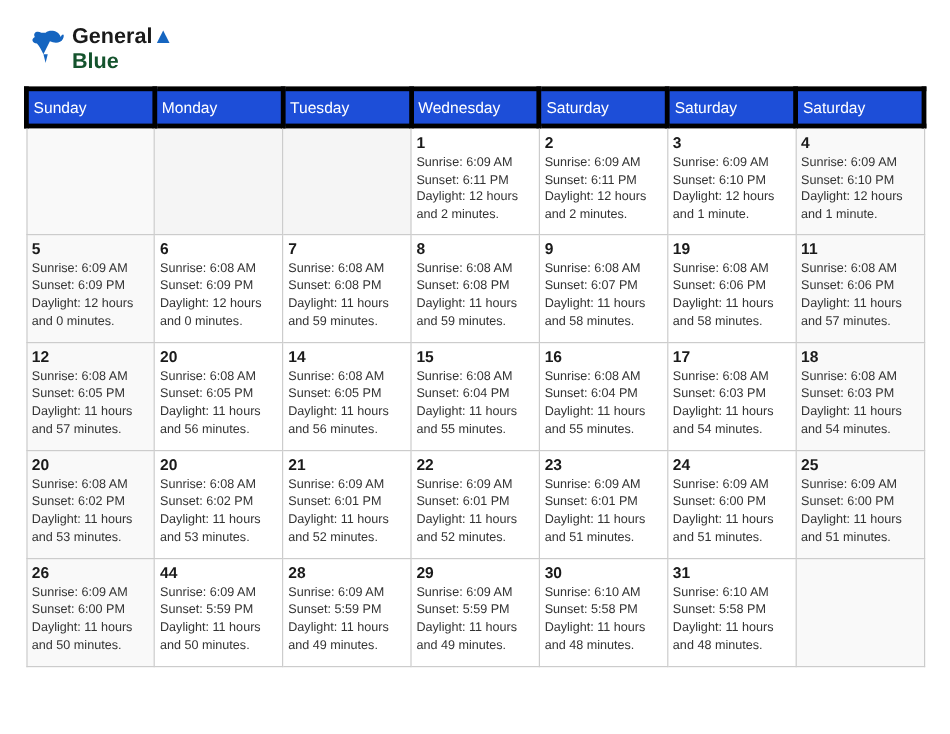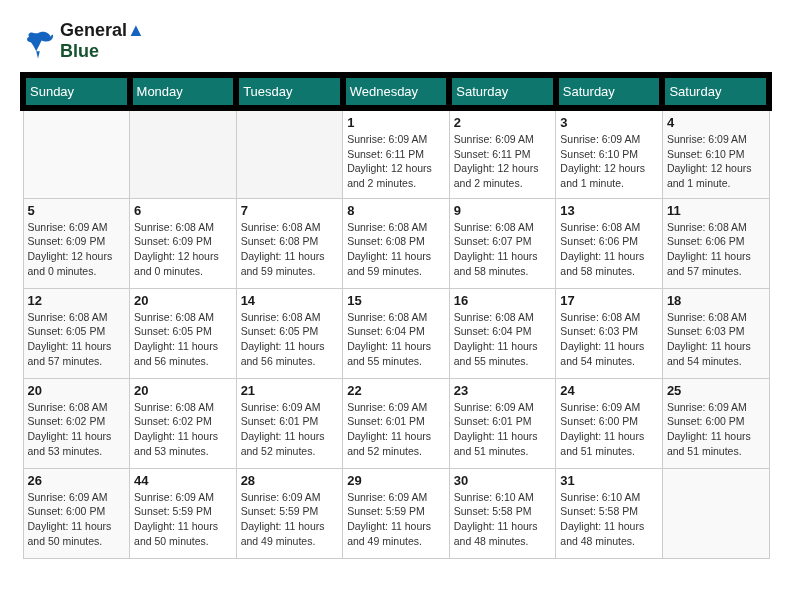--- a/index.html
+++ b/index.html
@@ -11,21 +11,21 @@
       padding: 20px;
     }
     .header-area {
       display: flex;
       justify-content: space-between;
       align-items: flex-start;
       margin-bottom: 10px;
     }
     .logo {
       display: flex;
-      align-items: flex-end;
+      align-items: flex-start;
       gap: 4px;
     }
     .logo-bird {
       width: 36px;
       height: 36px;
     }
     .title-area {
       text-align: right;
     }
     .month-year {
@@ -36,27 +36,27 @@
     .location {
       font-size: 16px;
       color: #444;
     }
     .calendar {
       width: 100%;
       border-collapse: collapse;
       font-size: 11px;
     }
     .calendar th {
-      background: #0f766e;
+      background: #1d4ed8;
       color: #fff;
       padding: 6px 4px;
       text-align: left;
       font-size: 13px;
       font-weight: normal;
-      border: 6px solid #000000;
+      border: 4px solid #000000;
     }
     .calendar td {
       border: 1px solid #ccc;
       vertical-align: top;
       padding: 4px;
       width: calc(100% / 7);
       height: 90px;
       background: #fff;
     }
     .calendar td.empty {
@@ -176,21 +176,21 @@
 and 59 minutes.</div>
         </td>
         <td>
           <div class="day-number">9</div>
           <div class="day-info" style="white-space: pre-line;">Sunrise: 6:08 AM
 Sunset: 6:07 PM
 Daylight: 11 hours
 and 58 minutes.</div>
         </td>
         <td>
-          <div class="day-number">13</div>
+          <div class="day-number">19</div>
           <div class="day-info" style="white-space: pre-line;">Sunrise: 6:08 AM
 Sunset: 6:06 PM
 Daylight: 11 hours
 and 58 minutes.</div>
         </td>
         <td>
           <div class="day-number">11</div>
           <div class="day-info" style="white-space: pre-line;">Sunrise: 6:08 AM
 Sunset: 6:06 PM
 Daylight: 11 hours

